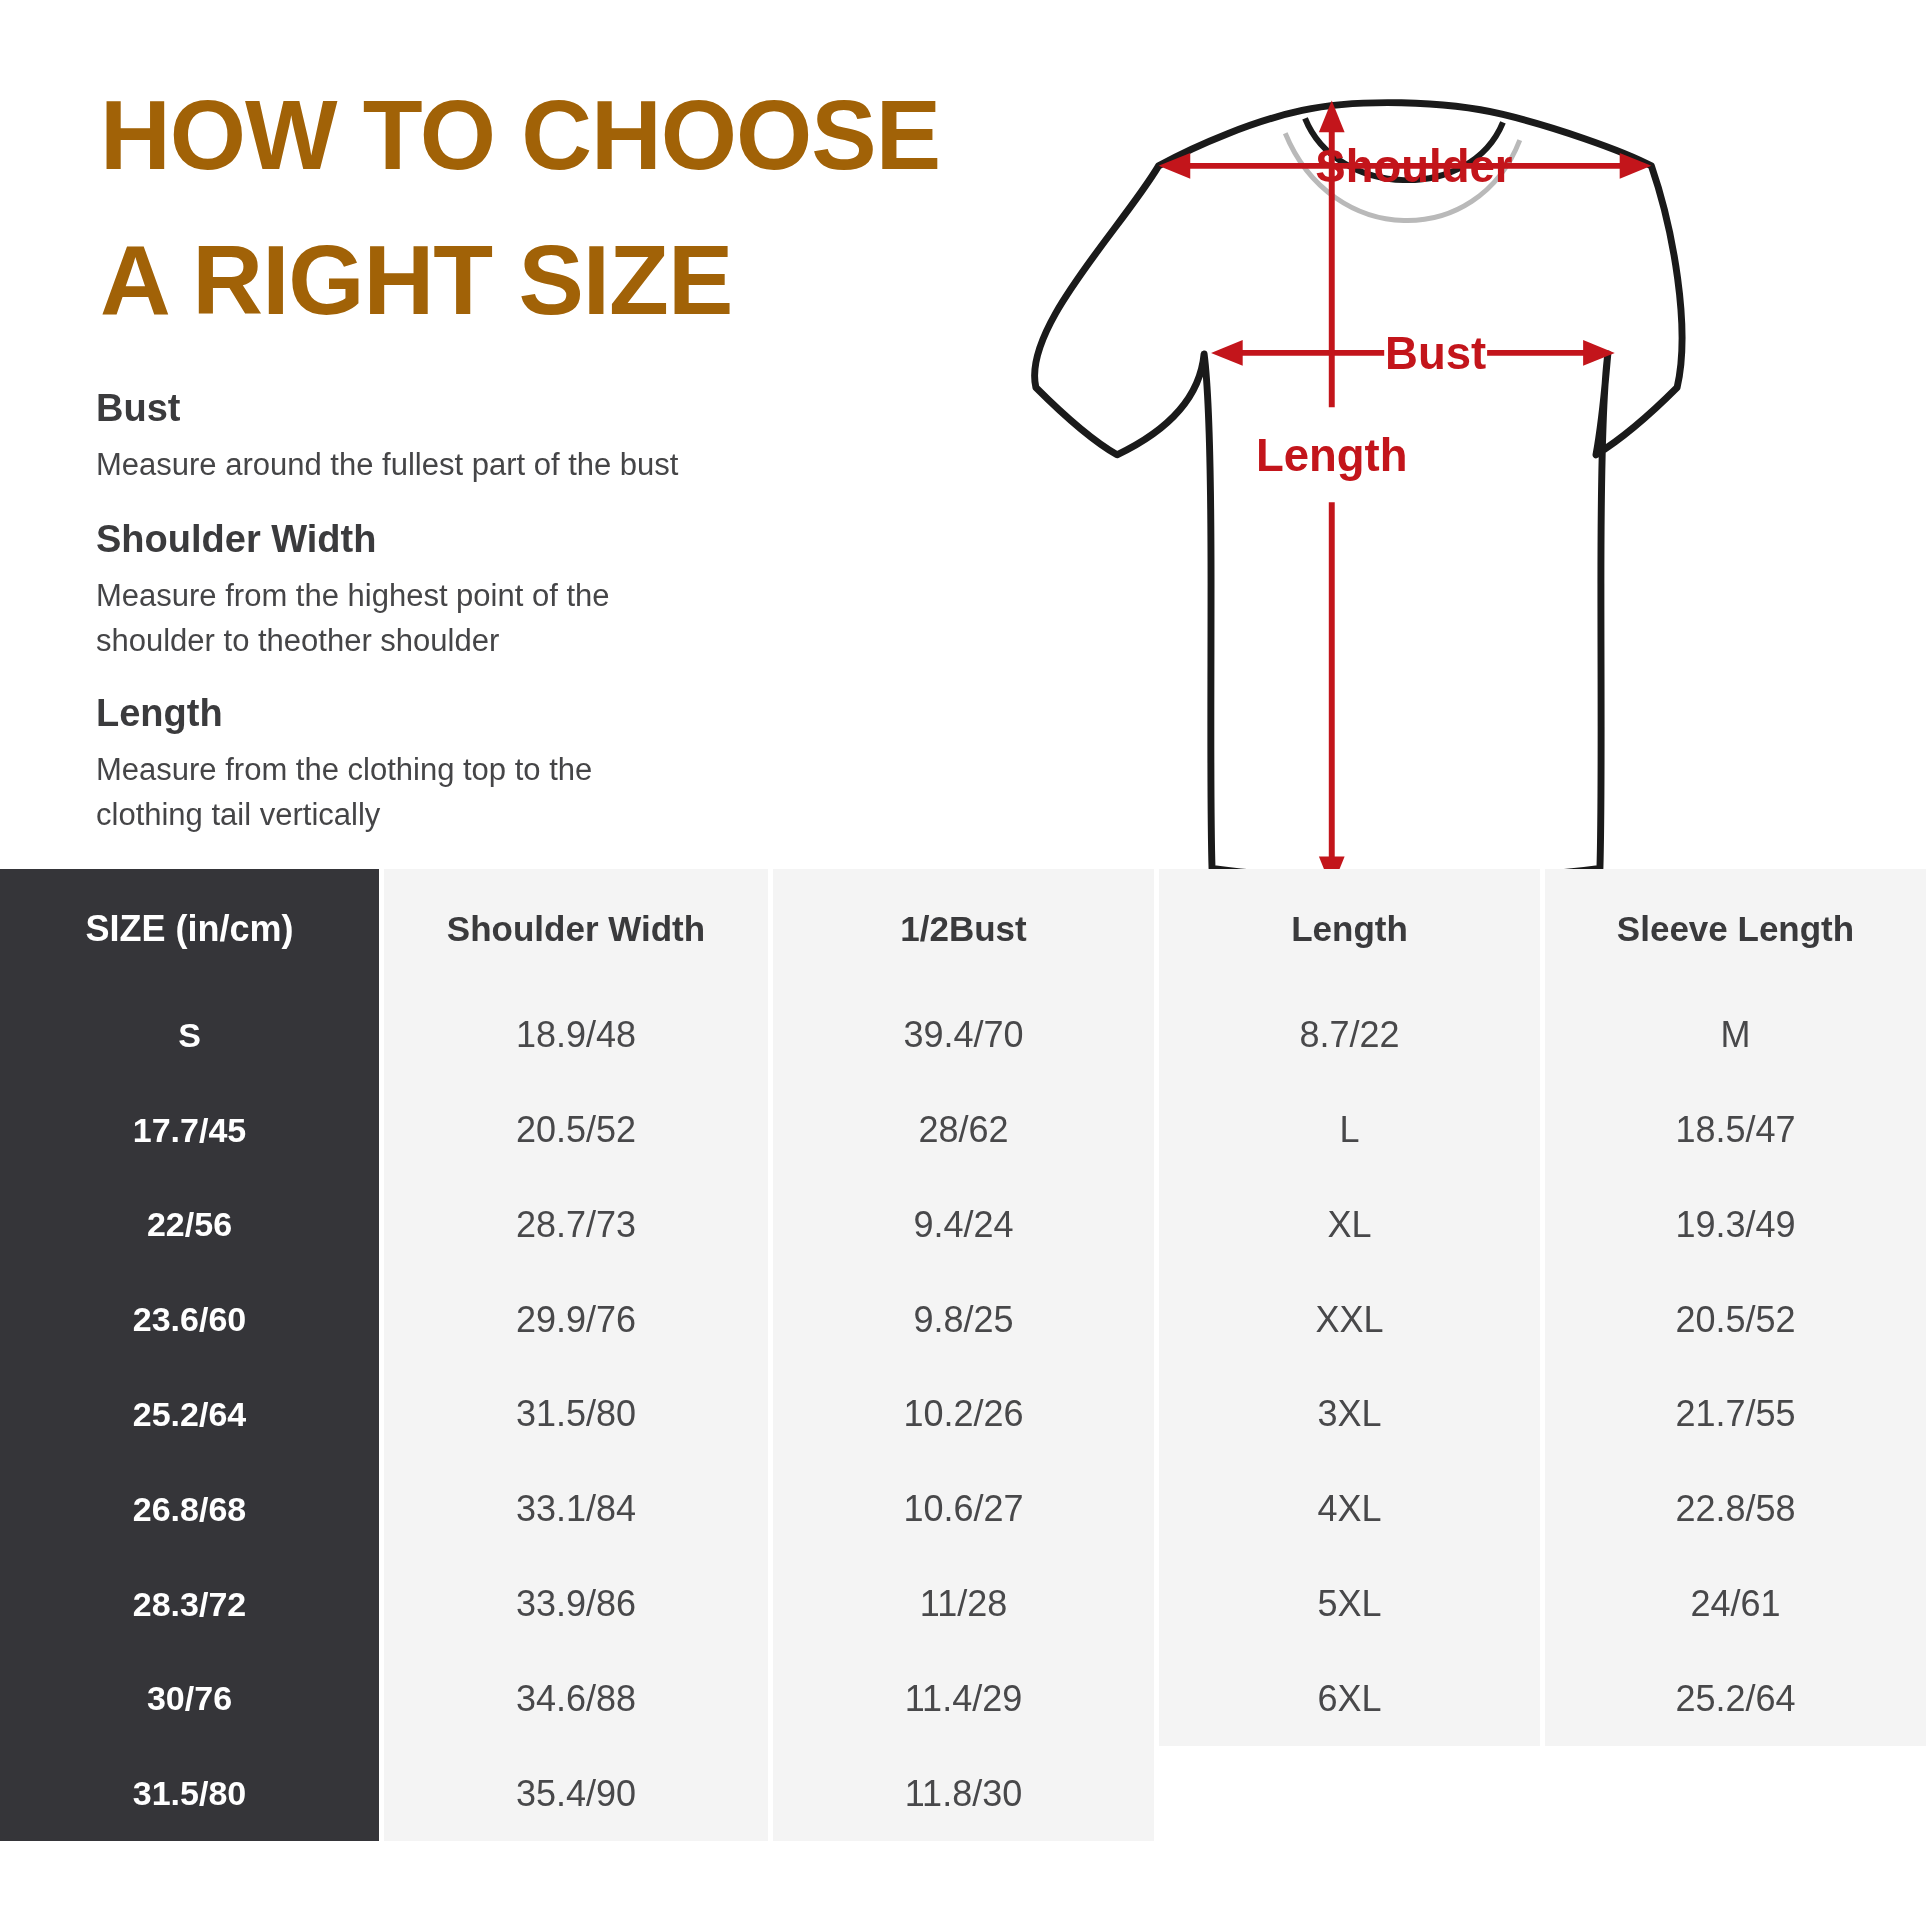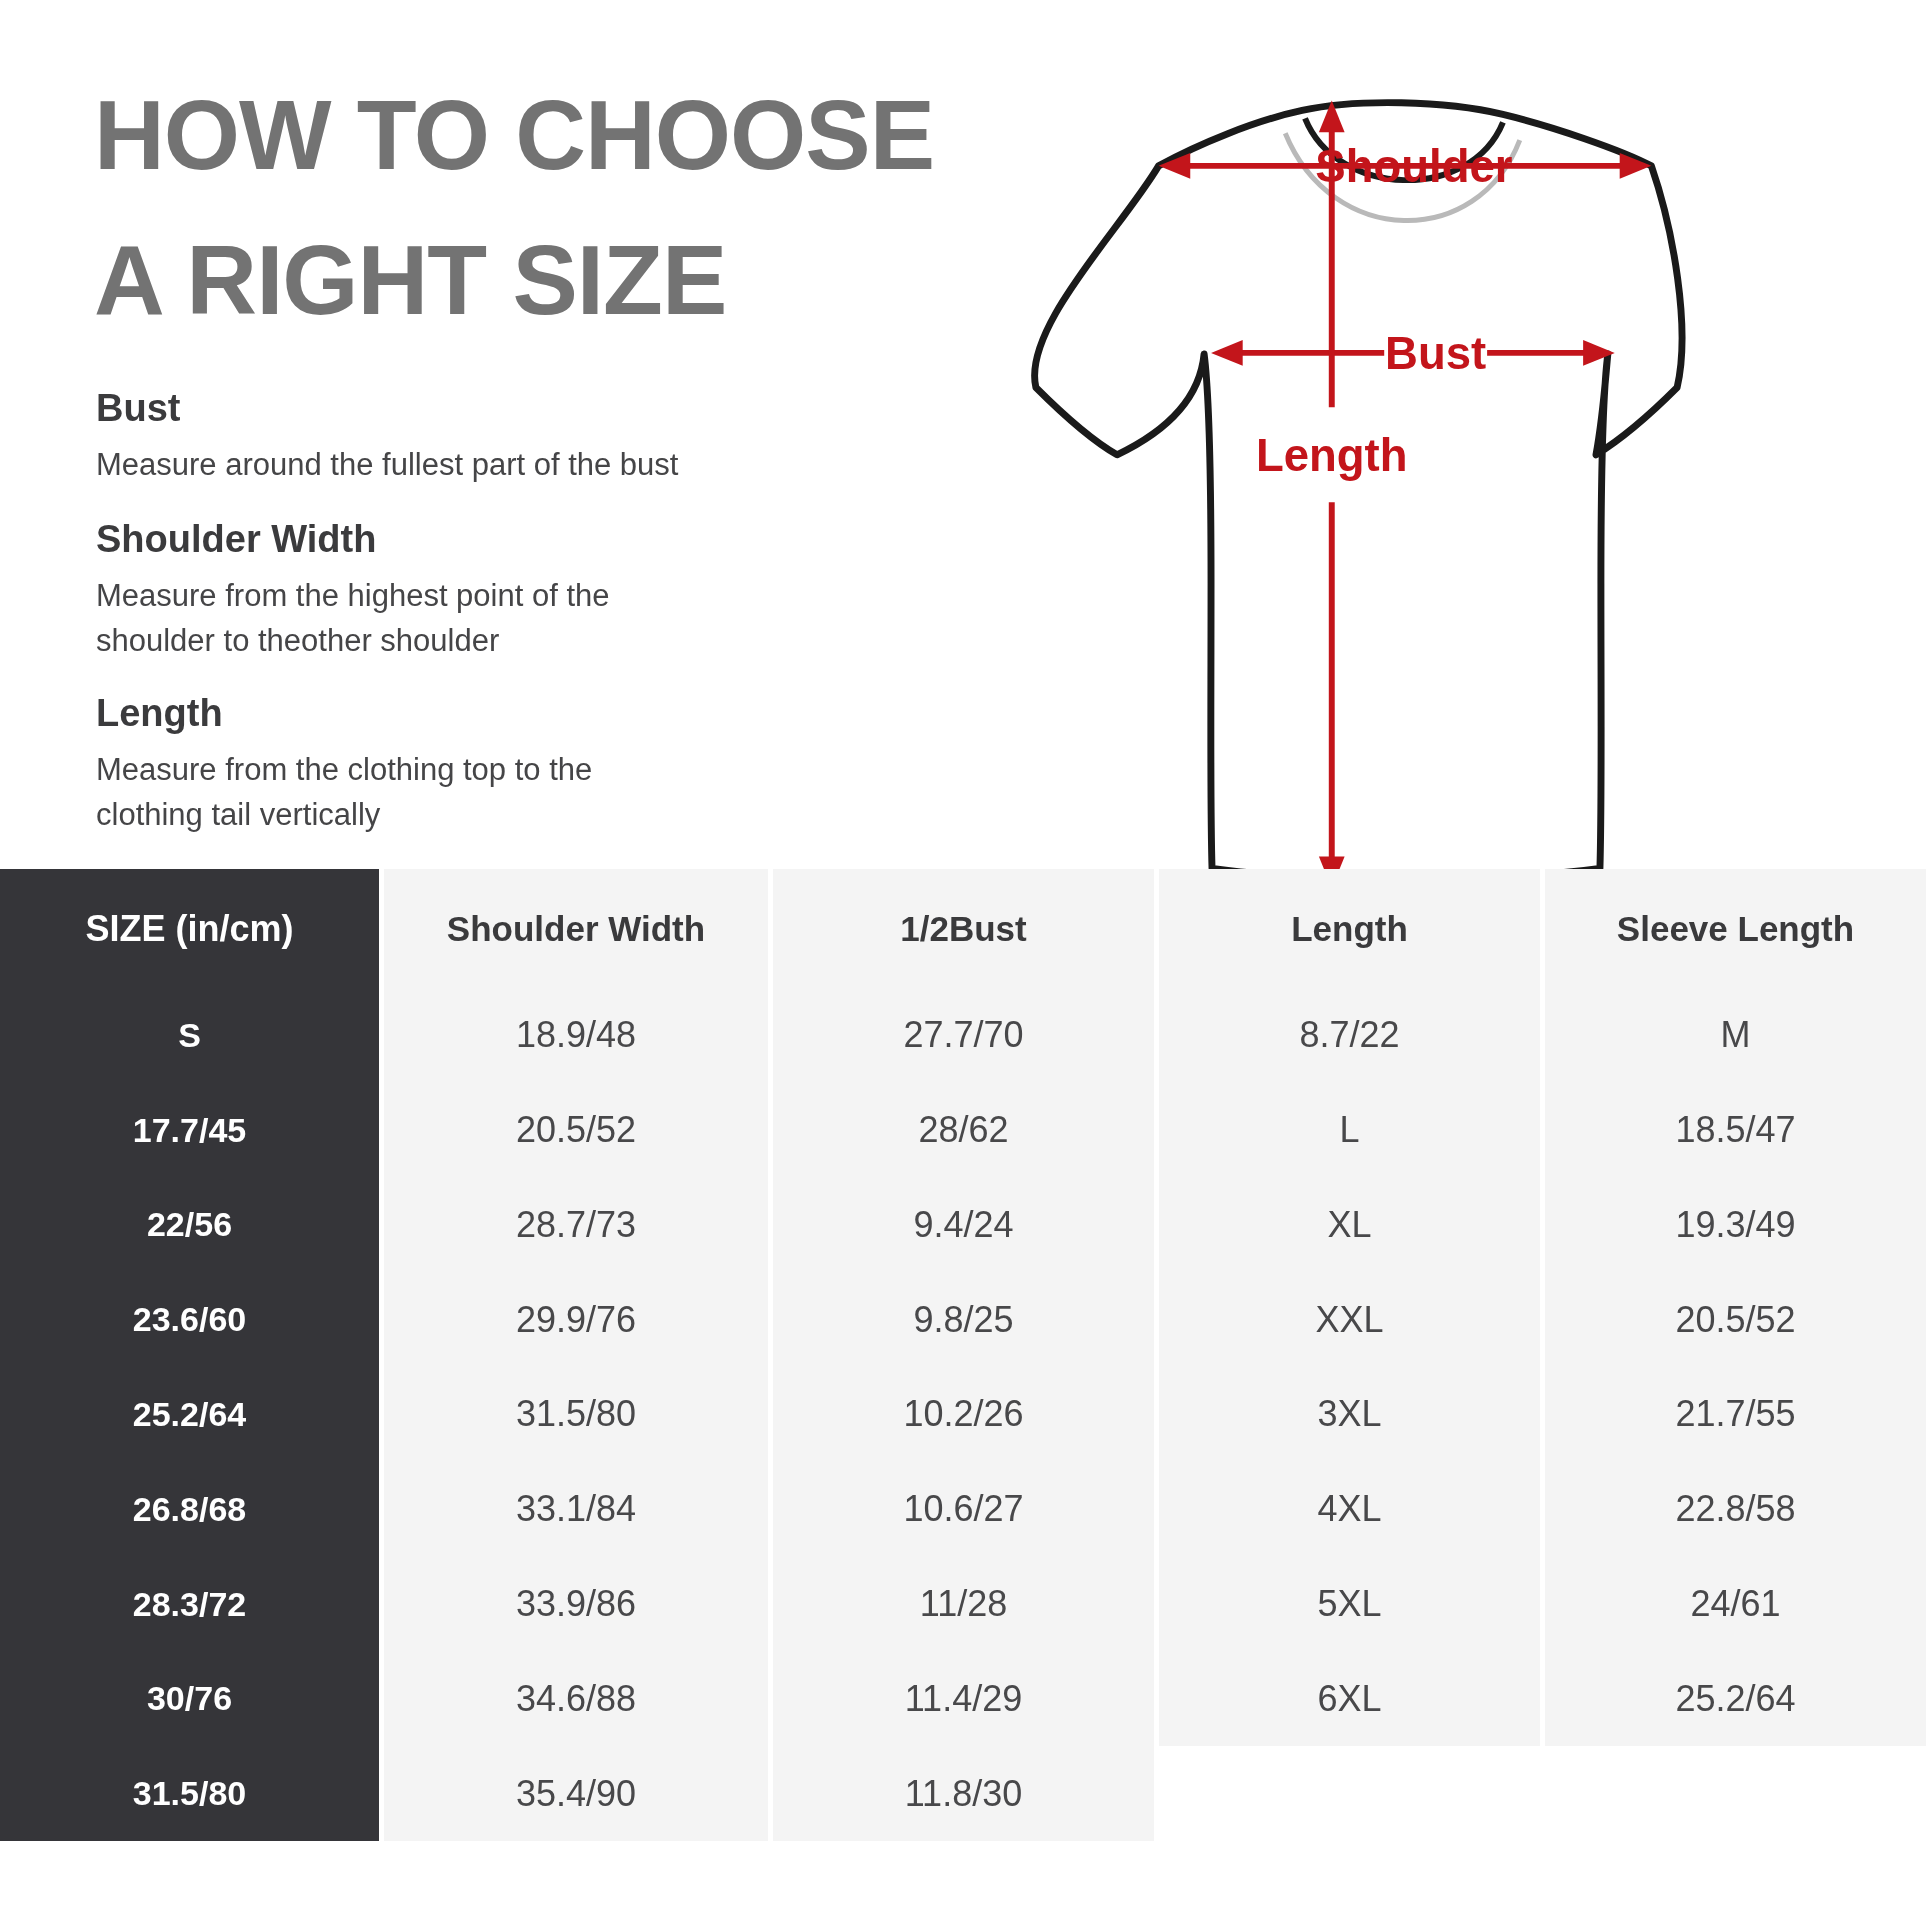--- a/index.html
+++ b/index.html
@@ -2,23 +2,23 @@
 <html><head>
 <meta charset="utf-8">
 <style>
   html,body{margin:0;padding:0;background:#fff;}
   .page{
     position:relative;width:1927px;height:1927px;background:#fff;
     font-family:"Liberation Sans",sans-serif;overflow:hidden;
   }
   
   .title{
-    position:absolute;left:94px;top:63px;
+    position:absolute;left:100px;top:63px;
     font-size:98px;font-weight:bold;letter-spacing:-1px;
-    line-height:145px;color:#737373;
+    line-height:145px;color:#a16207;
   }
   .guide-section{position:absolute;left:96px;width:693px;}
   .guide-section .g-head{
     font-size:38px;font-weight:bold;color:#3b3b3d;line-height:48px;
   }
   .guide-section .g-line{
     font-size:31px;color:#454547;line-height:45px;
   }
   .guide-section .g-body{margin-top:10px;}
   #sec-bust{top:384px;}
@@ -124,21 +124,21 @@
 
   <div class="size-table">
     <div class="head">SIZE (in/cm)</div>
     <div class="head">Shoulder Width</div>
     <div class="head">1/2Bust</div>
     <div class="head">Length</div>
     <div class="head">Sleeve Length</div>
 
     <div>S</div>
     <div>18.9/48</div>
-    <div>27.7/70</div>
+    <div>39.4/70</div>
     <div>8.7/22</div>
 
     <div>M</div>
     <div>17.7/45</div>
     <div>20.5/52</div>
     <div>28/62</div>
 
     <div>L</div>
     <div>18.5/47</div>
     <div>22/56</div>

